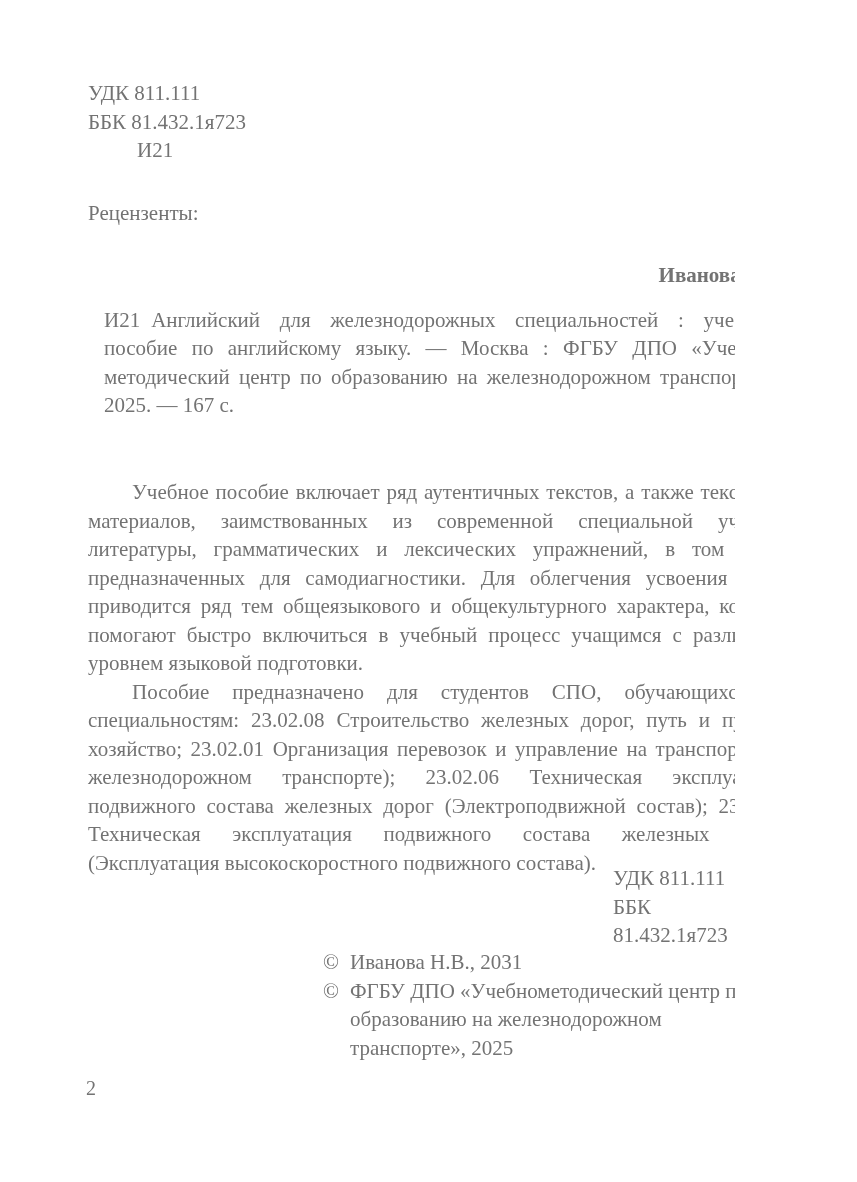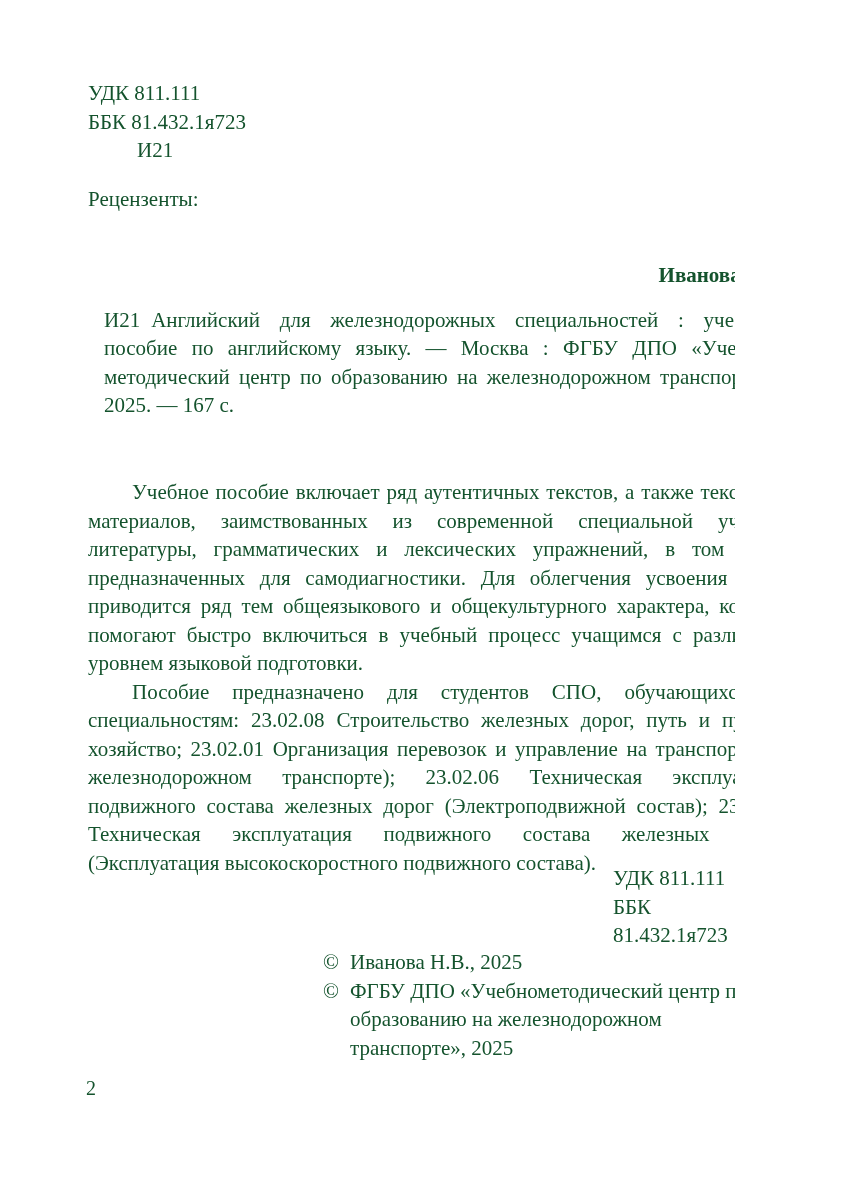--- a/index.html
+++ b/index.html
@@ -5,32 +5,32 @@
   html, body {
     margin: 0;
     padding: 0;
     background: #ffffff;
   }
   .page {
     position: relative;
     width: 735px;
     height: 1182px;
     background: #ffffff;
-    color: #14532d;
+    color: #737373;
     font-family: "Liberation Serif", "DejaVu Serif", serif;
     font-size: 21px;
     line-height: 28.5px;
     overflow: hidden;
   }
   .block { position: absolute; }
 
   .top-codes { left: 88px; top: 79px; }
   .top-codes .author-sign { padding-left: 49px; }
 
-  .reviewers { left: 88px; top: 185px; text-align: center; }
+  .reviewers { left: 88px; top: 199px; text-align: center; }
 
   .catalog { left: 88px; top: 261px; width: 704px; }
   .catalog .author {
     margin: 0;
     font-weight: bold;
     text-indent: 50px;
     text-align: right;
   }
   .catalog .entry {
     margin: 16px;
@@ -79,19 +79,19 @@
     <p>Учебное пособие включает ряд аутентичных текстов, а также текстовых материалов, заимствованных из современной специальной учебной литературы, грамматических и лексических упражнений, в том числе предназначенных для самодиагностики. Для облегчения усвоения курса приводится ряд тем общеязыкового и общекультурного характера, которые помогают быстро включиться в учебный процесс учащимся с различным уровнем языковой подготовки.</p>
     <p>Пособие предназначено для студентов СПО, обучающихся по специальностям: 23.02.08 Строительство железных дорог, путь и путевое хозяйство; 23.02.01 Организация перевозок и управление на транспорте (на железнодорожном транспорте); 23.02.06 Техническая эксплуатация подвижного состава железных дорог (Электроподвижной состав); 23.02.06 Техническая эксплуатация подвижного состава железных дорог (Эксплуатация высокоскоростного подвижного состава).</p>
   </div>
 
   <div class="block bottom-codes">
     <div>УДК 811.111</div>
     <div>ББК 81.432.1я723</div>
   </div>
 
   <div class="block copyright">
-    <p class="item"><span class="sign">©</span><span>Иванова Н.В., 2025</span></p>
+    <p class="item"><span class="sign">©</span><span>Иванова Н.В., 2031</span></p>
     <p class="item"><span class="sign">©</span><span>ФГБУ ДПО «Учебнометодический центр по образованию на железнодорожном транспорте», 2025</span></p>
   </div>
 
   <div class="block page-number">2</div>
 
 </div>
 
 </body></html>

